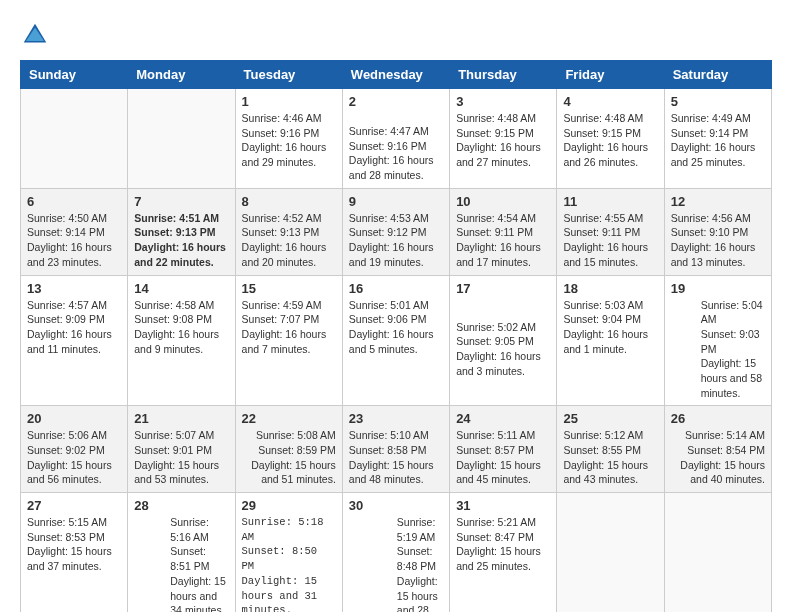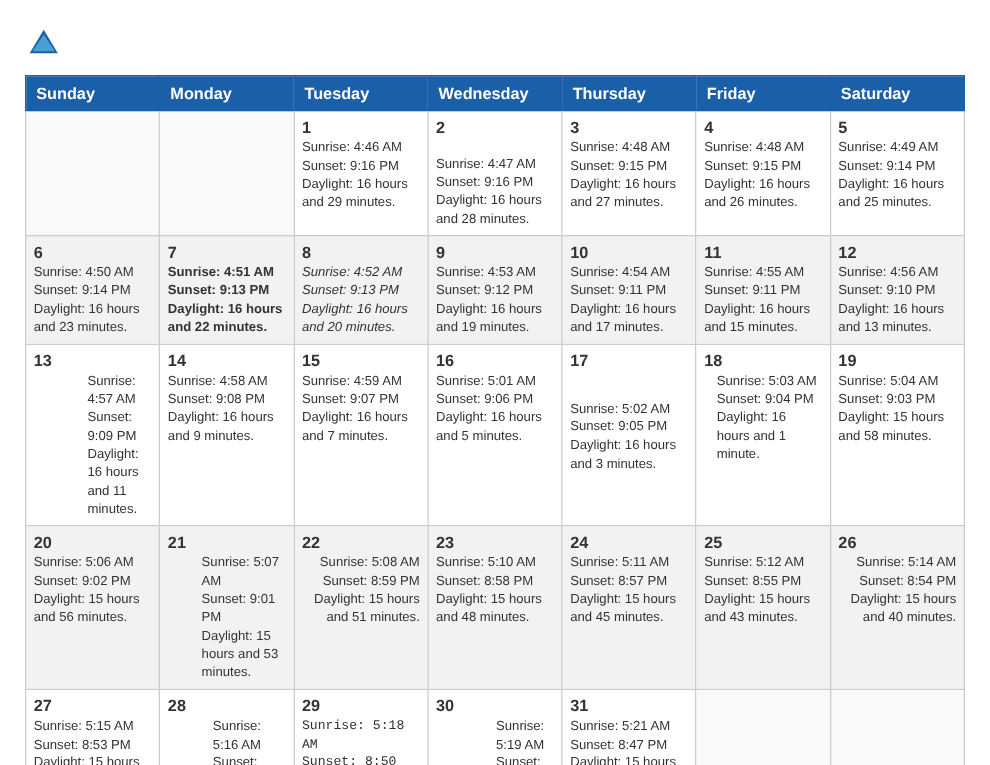--- a/index.html
+++ b/index.html
@@ -168,21 +168,21 @@
 Daylight: 16 hours and 23 minutes.</div>
         </td>
         <td>
           <span class="day-number">7</span>
           <div class="day-info" style="white-space: pre-line; font-weight: bold;">Sunrise: 4:51 AM
 Sunset: 9:13 PM
 Daylight: 16 hours and 22 minutes.</div>
         </td>
         <td>
           <span class="day-number">8</span>
-          <div class="day-info" style="white-space: pre-line; font-style: italic;">Sunrise: 4:52 AM
+          <div class="day-info" style="white-space: pre-line;">Sunrise: 4:52 AM
 Sunset: 9:13 PM
 Daylight: 16 hours and 20 minutes.</div>
         </td>
         <td>
           <span class="day-number">9</span>
           <div class="day-info" style="white-space: pre-line;">Sunrise: 4:53 AM
 Sunset: 9:12 PM
 Daylight: 16 hours and 19 minutes.</div>
         </td>
         <td>
@@ -200,71 +200,71 @@
         <td>
           <span class="day-number">12</span>
           <div class="day-info" style="white-space: pre-line;">Sunrise: 4:56 AM
 Sunset: 9:10 PM
 Daylight: 16 hours and 13 minutes.</div>
         </td>
       </tr>
       <tr>
         <td>
           <span class="day-number">13</span>
-          <div class="day-info" style="white-space: pre-line; margin-left: 43px;">Sunrise: 4:57 AM
+          <div class="day-info" style="white-space: pre-line;">Sunrise: 4:57 AM
 Sunset: 9:09 PM
 Daylight: 16 hours and 11 minutes.</div>
         </td>
         <td>
           <span class="day-number">14</span>
           <div class="day-info" style="white-space: pre-line;">Sunrise: 4:58 AM
 Sunset: 9:08 PM
 Daylight: 16 hours and 9 minutes.</div>
         </td>
         <td>
           <span class="day-number">15</span>
           <div class="day-info" style="white-space: pre-line;">Sunrise: 4:59 AM
-Sunset: 9:07 PM
+Sunset: 7:07 PM
 Daylight: 16 hours and 7 minutes.</div>
         </td>
         <td>
           <span class="day-number">16</span>
           <div class="day-info" style="white-space: pre-line;">Sunrise: 5:01 AM
 Sunset: 9:06 PM
 Daylight: 16 hours and 5 minutes.</div>
         </td>
         <td>
           <span class="day-number">17</span>
           <div class="day-info" style="white-space: pre-line; margin-top: 24px;">Sunrise: 5:02 AM
 Sunset: 9:05 PM
 Daylight: 16 hours and 3 minutes.</div>
         </td>
         <td>
           <span class="day-number">18</span>
-          <div class="day-info" style="white-space: pre-line; margin-left: 10px;">Sunrise: 5:03 AM
+          <div class="day-info" style="white-space: pre-line;">Sunrise: 5:03 AM
 Sunset: 9:04 PM
 Daylight: 16 hours and 1 minute.</div>
         </td>
         <td>
           <span class="day-number">19</span>
-          <div class="day-info" style="white-space: pre-line;">Sunrise: 5:04 AM
+          <div class="day-info" style="white-space: pre-line; margin-left: 30px;">Sunrise: 5:04 AM
 Sunset: 9:03 PM
 Daylight: 15 hours and 58 minutes.</div>
         </td>
       </tr>
       <tr class="row-shaded">
         <td>
           <span class="day-number">20</span>
           <div class="day-info" style="white-space: pre-line;">Sunrise: 5:06 AM
 Sunset: 9:02 PM
 Daylight: 15 hours and 56 minutes.</div>
         </td>
         <td>
           <span class="day-number">21</span>
-          <div class="day-info" style="white-space: pre-line; margin-left: 27px;">Sunrise: 5:07 AM
+          <div class="day-info" style="white-space: pre-line;">Sunrise: 5:07 AM
 Sunset: 9:01 PM
 Daylight: 15 hours and 53 minutes.</div>
         </td>
         <td>
           <span class="day-number">22</span>
           <div class="day-info" style="white-space: pre-line; text-align: right;">Sunrise: 5:08 AM
 Sunset: 8:59 PM
 Daylight: 15 hours and 51 minutes.</div>
         </td>
         <td>

